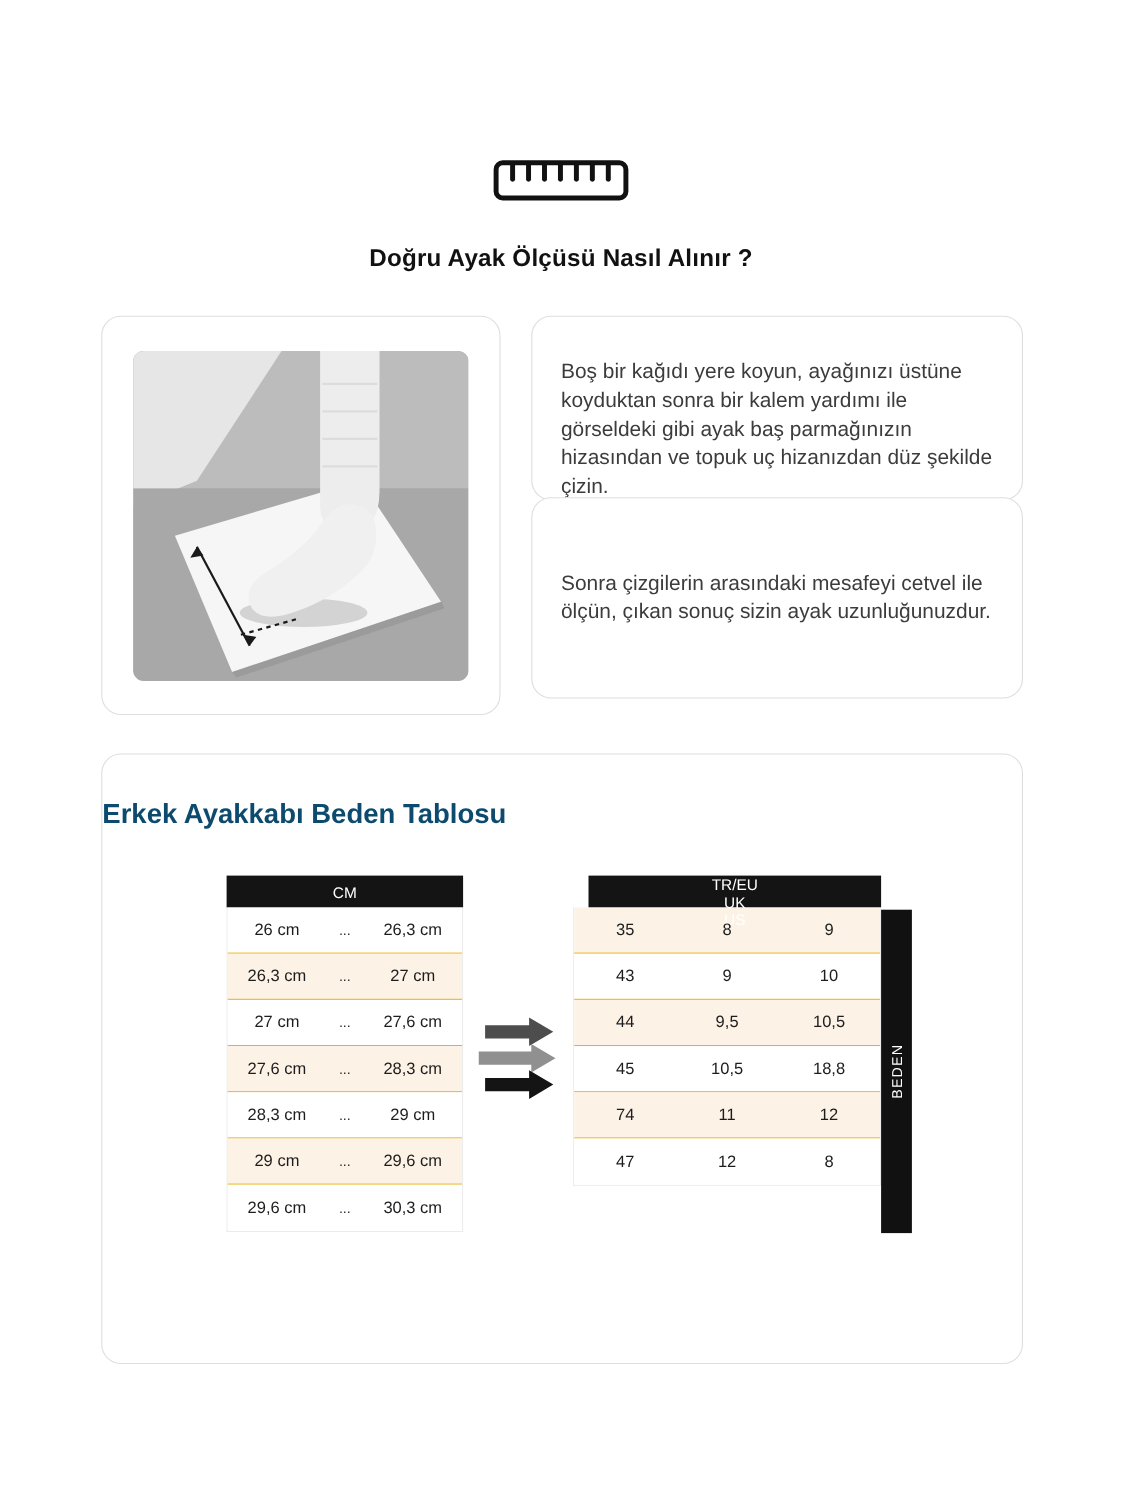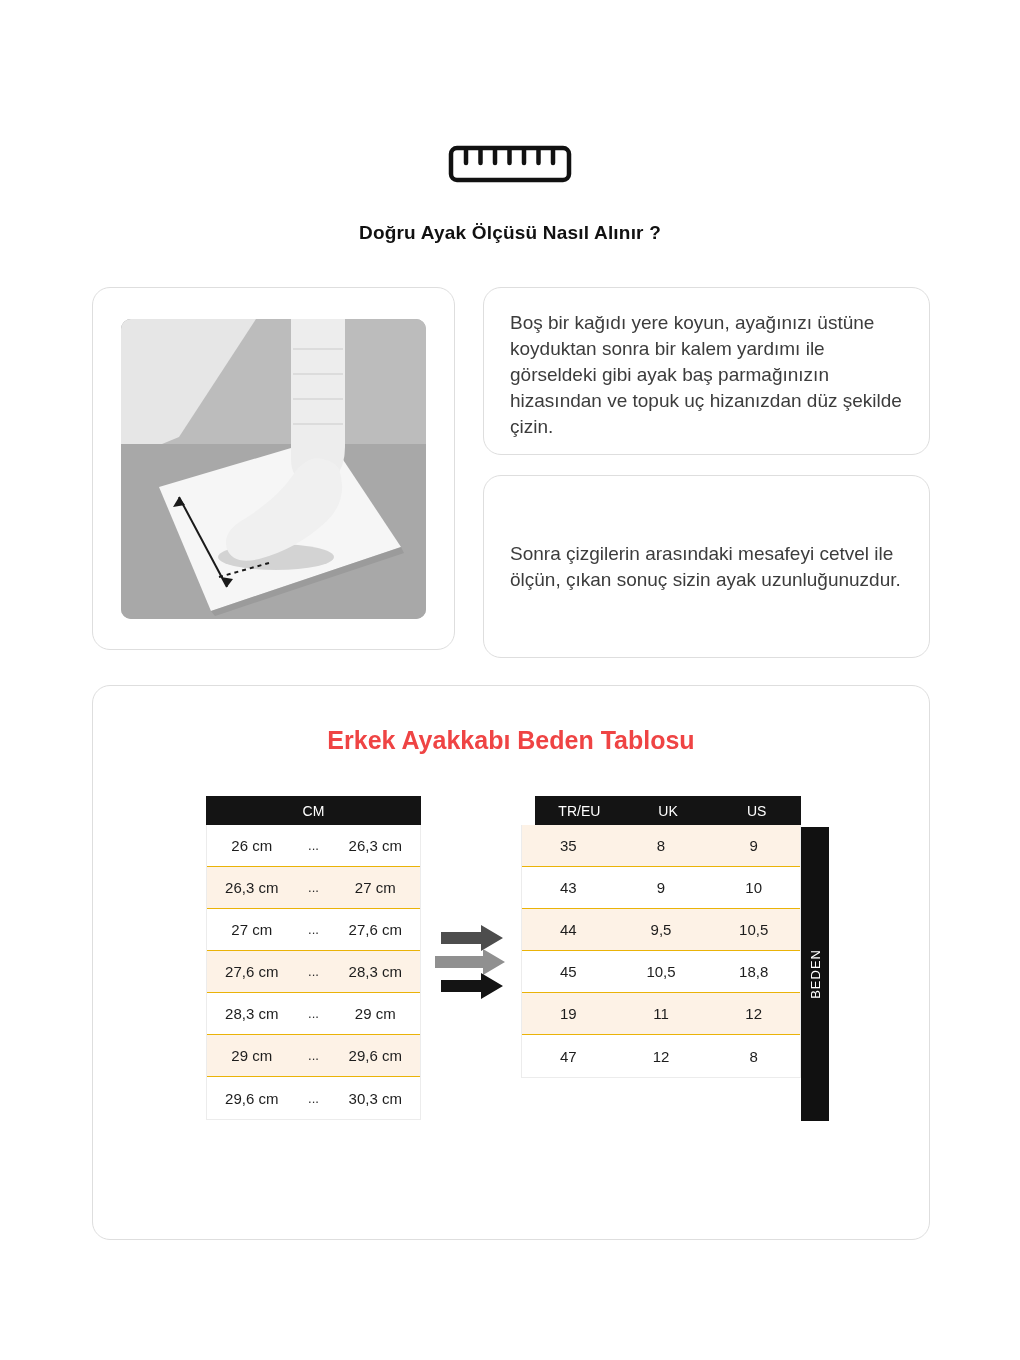--- a/index.html
+++ b/index.html
@@ -16,60 +16,60 @@
     margin:0 auto;
     overflow:hidden;
   }
 
   
   .ruler-wrap {
     position:absolute; top:144px; left:50%; transform:translateX(-50%);
   }
   .page-title {
     position:absolute; top:222px; left:0; width:100%;
-    text-align:center; font-size:19px; font-weight:bold; color:#111;
+    text-align:center; font-size:22px; font-weight:bold; color:#111;
     letter-spacing:.2px;
   }
 
   
   .card {
     position:absolute;
     background:#fff;
     border:1px solid #dedede;
     border-radius:18px;
   }
   .photo-card { left:92px; top:287px; width:363px; height:363px; }
   .photo {
     position:absolute; left:28px; top:31px; width:305px; height:300px;
     border-radius:10px; overflow:hidden;
   }
-  .text-card-1 { left:483px; top:287px; width:447px; height:168px; padding:22px 26px; }
+  .text-card-1 { left:483px; top:287px; width:447px; height:168px; padding:38px 26px; }
   .text-card-2 {
-    left:483px; top:475px; width:447px; height:183px; padding:22px 26px;
+    left:483px; top:452px; width:447px; height:183px; padding:22px 26px;
     display:flex; align-items:center;
   }
   .instruction-text {
     font-size:19px; line-height:26px; color:#3c3c3c;
   }
 
   
   .table-card { left:92px; top:685px; width:838px; height:555px; }
   .section-title {
     position:absolute; top:40px; left:0; width:100%;
-    text-align:center; font-size:25px; font-weight:bold; color:#ef4444;
+    font-size:25px; font-weight:bold; color:#0c4a6e;
   }
 
   .cm-table { position:absolute; left:113px; top:110px; width:215px; }
   .size-table { position:absolute; left:428px; top:110px; width:280px; }
 
   .tbl-header {
     height:29px; background:#141414; color:#ffffff;
     display:grid; place-items:center; font-size:14px;
   }
-  .size-table .tbl-header { grid-template-columns:1fr 1fr 1fr;margin-left:14px; }
+  .size-table .tbl-header { grid-template-columns:1fr;margin-left:14px; }
 
   .tbl-body { border:1px solid #ececec; border-top:none; }
 
   .tbl-row {
     height:42px; display:grid; align-items:center; text-align:center;
     font-size:15px; color:#1d1d1d; background:#ffffff;
     border-bottom:1px solid #eab308;
   }
   .tbl-row:last-child { border-bottom:none; }
   .cm-table .tbl-row { grid-template-columns:1fr 34px 1fr; }
@@ -228,21 +228,21 @@
           <span>44</span>
           <span>9,5</span>
           <span>10,5</span>
         </div>
         <div class="tbl-row">
           <span>45</span>
           <span>10,5</span>
           <span>18,8</span>
         </div>
         <div class="tbl-row alt">
-          <span>19</span>
+          <span>74</span>
           <span>11</span>
           <span>12</span>
         </div>
         <div class="tbl-row">
           <span>47</span>
           <span>12</span>
           <span>8</span>
         </div>
       </div>
     </div>

